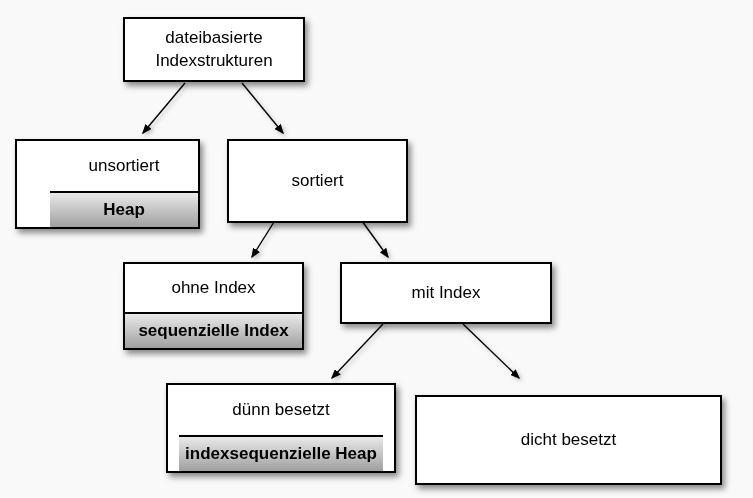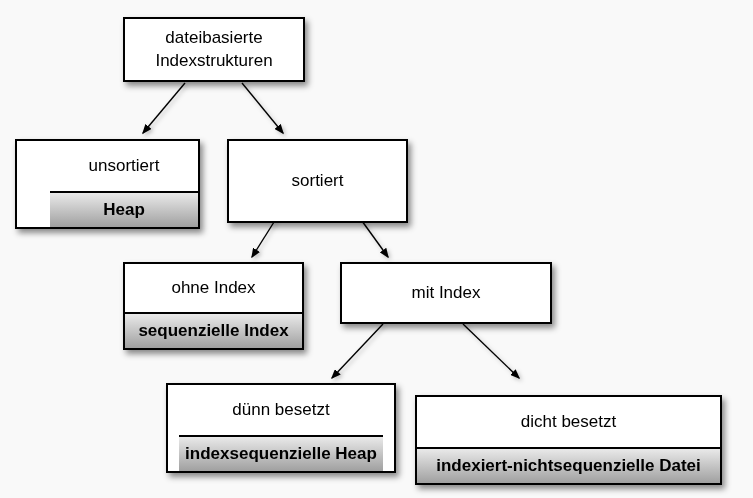--- a/index.html
+++ b/index.html
@@ -105,16 +105,15 @@
     <div class="label">mit Index</div>
   </div>
 
   <div class="node" style="left:166px; top:383px; width:230px; height:90px;align-items:center;">
     <div class="label">dünn besetzt</div>
     <div class="sublabel">indexsequenzielle Heap</div>
   </div>
 
   <div class="node" style="left:415px; top:383px; width:307px; height:90px;margin-top:12px;">
     <div class="label">dicht besetzt</div>
-    <div class="sublabel">indexiert-nichtsequenzielle Datei</div>
   </div>
 
 </div>
 
 </body></html>

